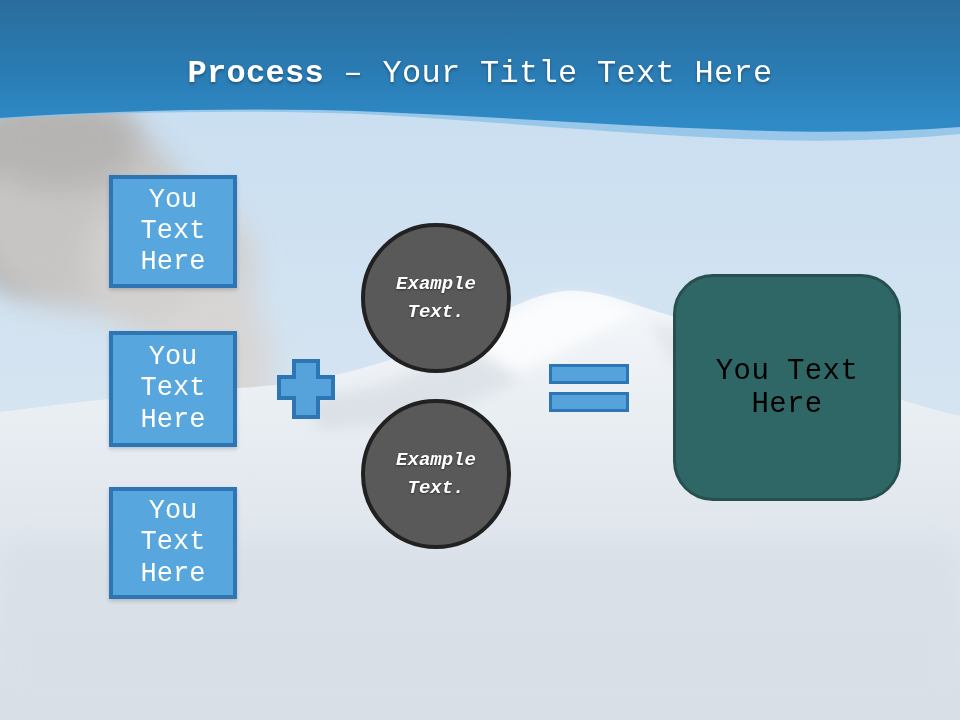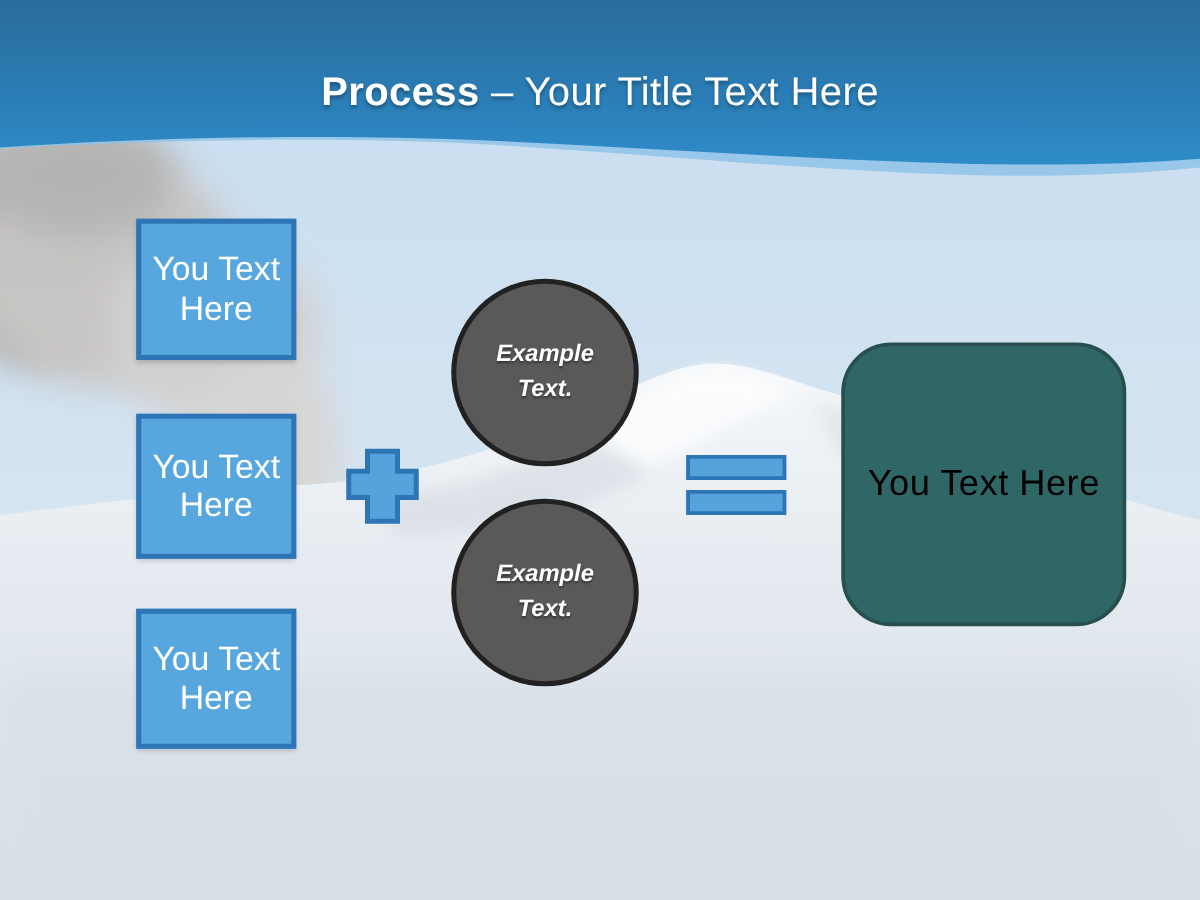--- a/index.html
+++ b/index.html
@@ -1,18 +1,18 @@
 <!DOCTYPE html>
 <html><head>
 <meta charset="utf-8">
 <style>
   html,body{margin:0;padding:0;background:#888;}
   .slide{
     position:relative; width:960px; height:720px; overflow:hidden;
-    font-family:Liberation Sans, sans-serif;
+    font-family:Liberation Mono, monospace;
     background:#d5e3f0;
   }
   .slide svg.bg{position:absolute;left:0;top:0;width:960px;height:720px;display:block;}
   .header{position:absolute;left:0;top:0;width:960px;height:150px;pointer-events:none;}
   .header svg{position:absolute;left:0;top:0;width:960px;height:150px;}
   .title{
     position:absolute;left:0;top:55px;width:960px;margin:0;
     text-align:center;color:#fff;font-size:32px;font-weight:400;
     text-shadow:0 2px 3px rgba(0,0,0,.30);
     letter-spacing:.3px;

